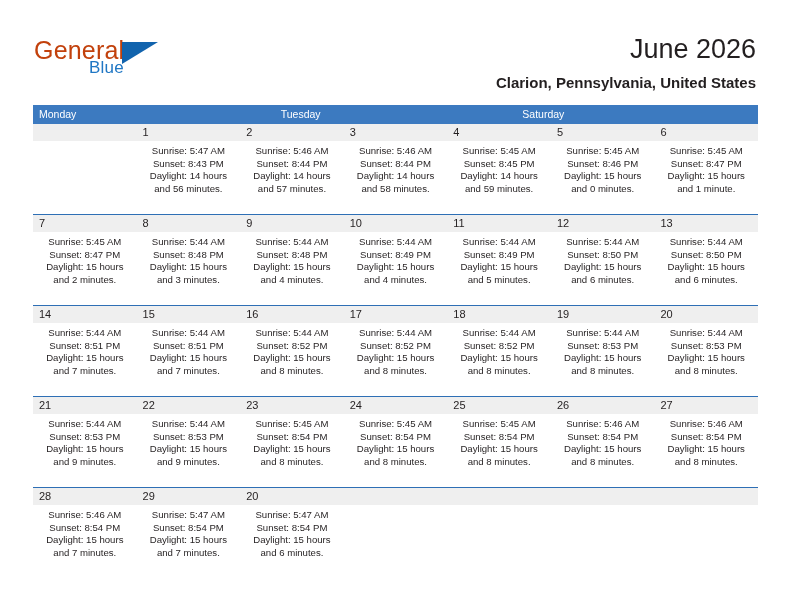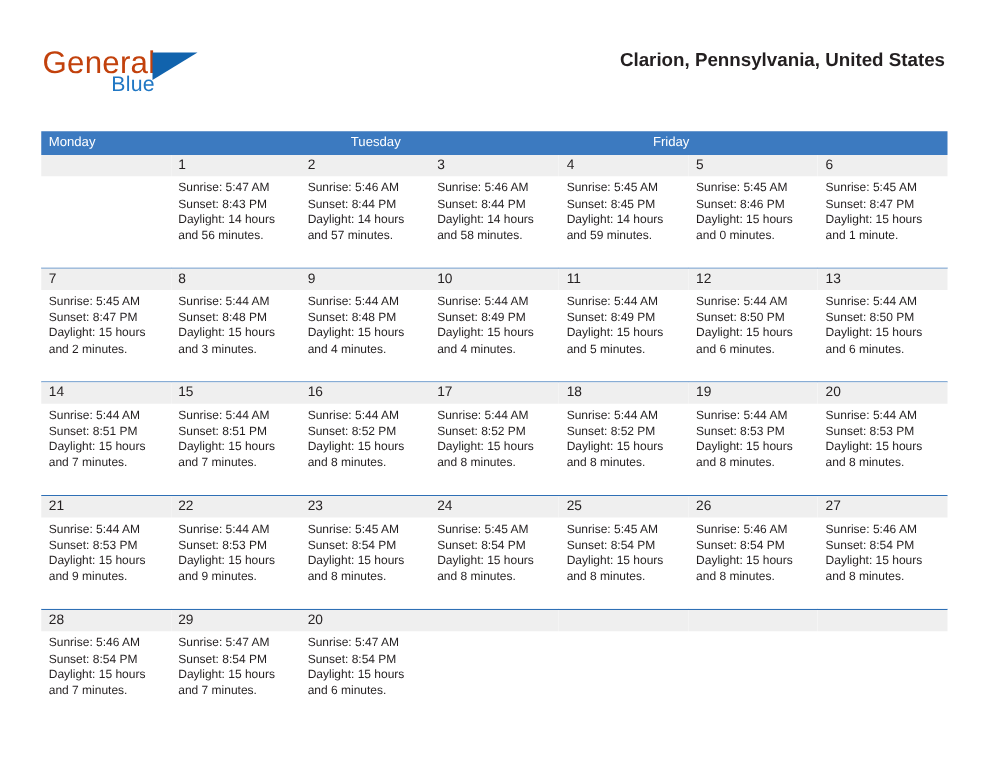--- a/index.html
+++ b/index.html
@@ -93,48 +93,50 @@
     color:#231f20;
     padding-left:6px;
     box-sizing:border-box;
   }
   .cell.empty .datenum{background:#efefef;}
   .cell .info{
     padding:4px 6px 0 6px;
     font-size:9.6px;
     line-height:12.6px;
     color:#231f20;
+    text-align:center;
   }
   .cell .info div{white-space:nowrap;}
 </style>
 </head>
 <body>
 
 <div class="page">
 
   <div class="header">
 
     <div class="logo">
       <span class="logo-general">General</span>
       <span class="logo-triangle"></span>
       <span class="logo-blue">Blue</span>
     </div>
 
     <div class="title-block">
+      <div class="cal-title">June 2026</div>
       <div class="cal-subtitle">Clarion, Pennsylvania, United States</div>
     </div>
 
   </div>
 
   <div class="calendar">
 
     <div class="dow-row">
       <div class="dow">Monday</div>
       <div class="dow">Tuesday</div>
-      <div class="dow">Friday</div>
+      <div class="dow">Saturday</div>
     </div>
 
     <div id="weeks-host">
         <div class="week first">
           <div class="cell empty">
             <span class="datenum"></span>
           </div>
           <div class="cell">
             <span class="datenum">1</span>
             <div class="info">

